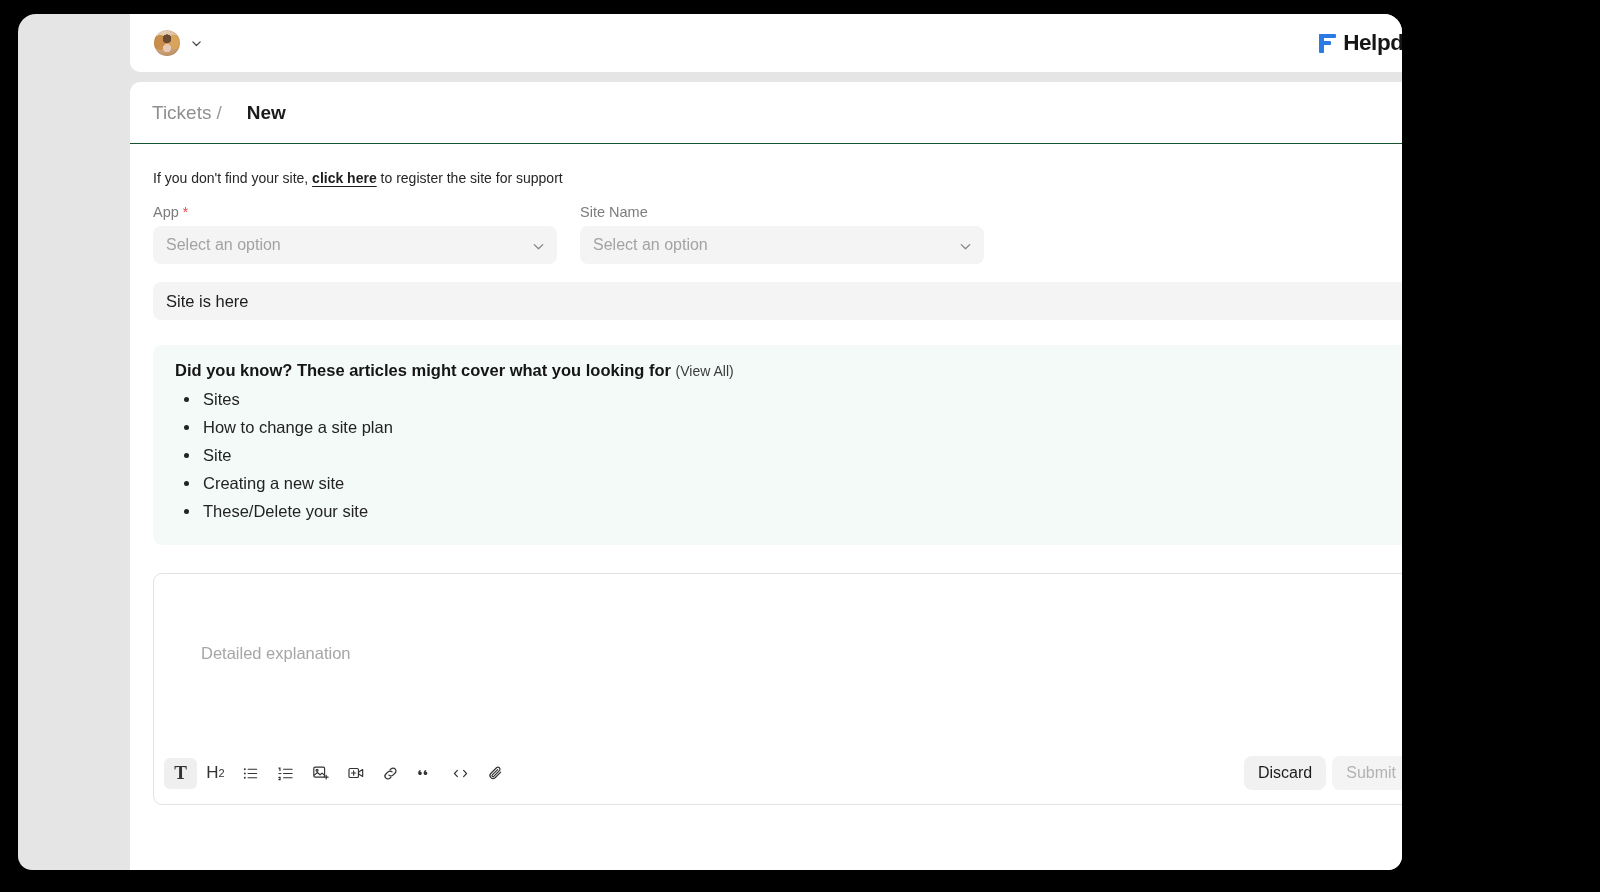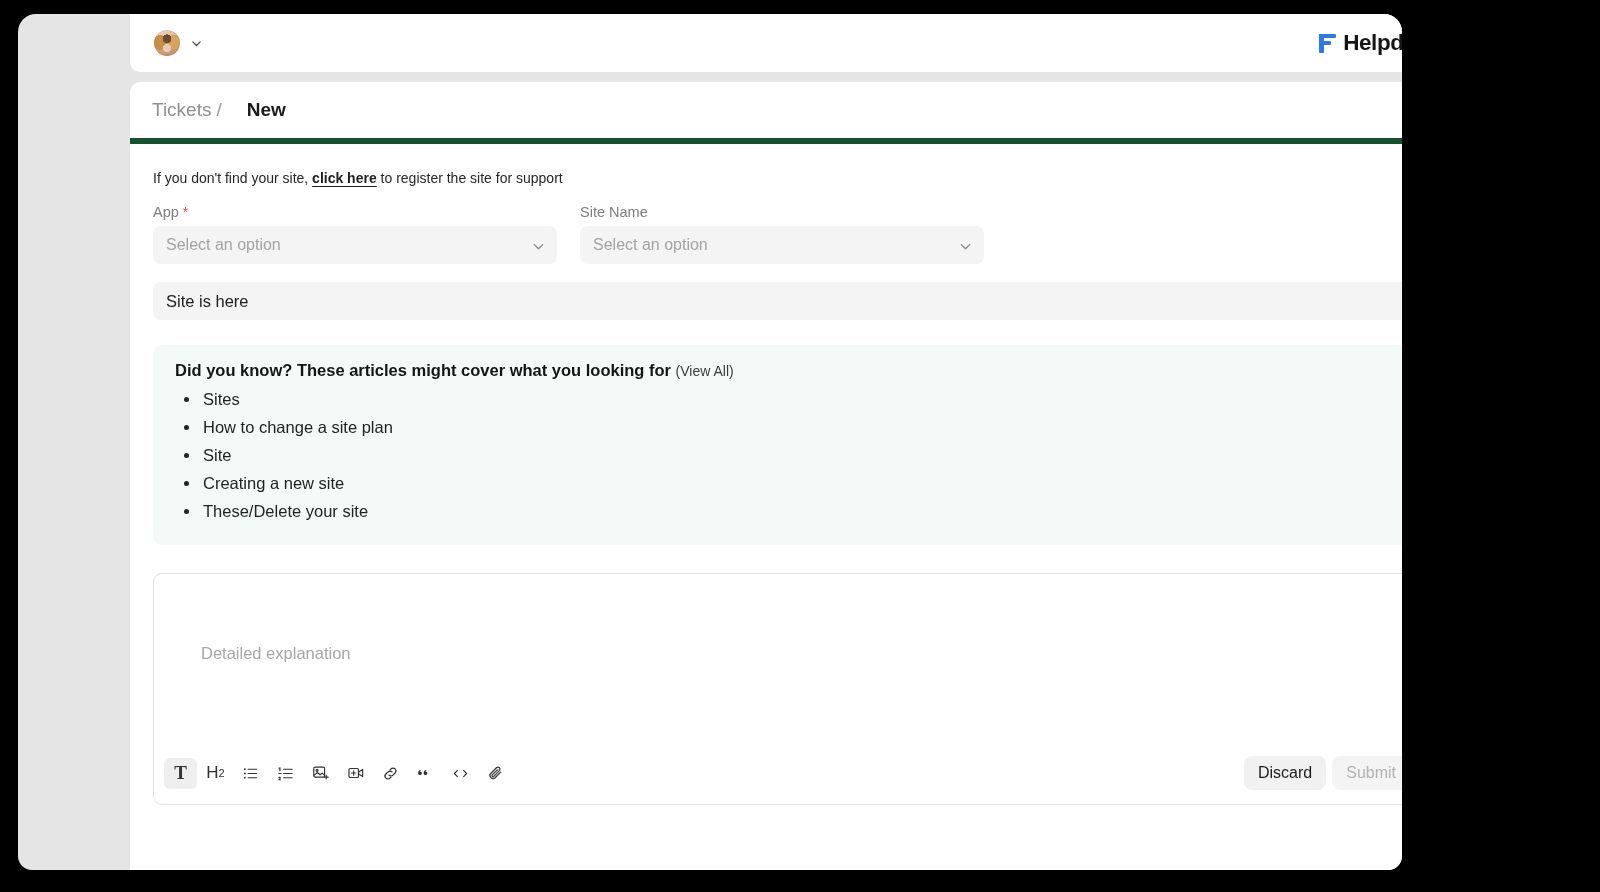--- a/index.html
+++ b/index.html
@@ -98,21 +98,21 @@
     position: absolute;
     left: 112px; top: 68px;
     width: 1340px; height: 788px;
     background: #ffffff;
     border-radius: 10px 10px 0 0;
   }
 
   
   #breadcrumb-row {
     height: 62px;
-    border-bottom: 6px solid #14532d;
+    border-bottom: 1px solid #14532d;
     display: flex;
     align-items: center;
     padding-left: 22px;
   }
   .crumb {
     font-size: 19px;
     color: #8f8f8f;
     font-weight: 400;
   }
   .crumb-sep { font-size: 19px; color: #9a9a9a; margin: 0 5px; }

